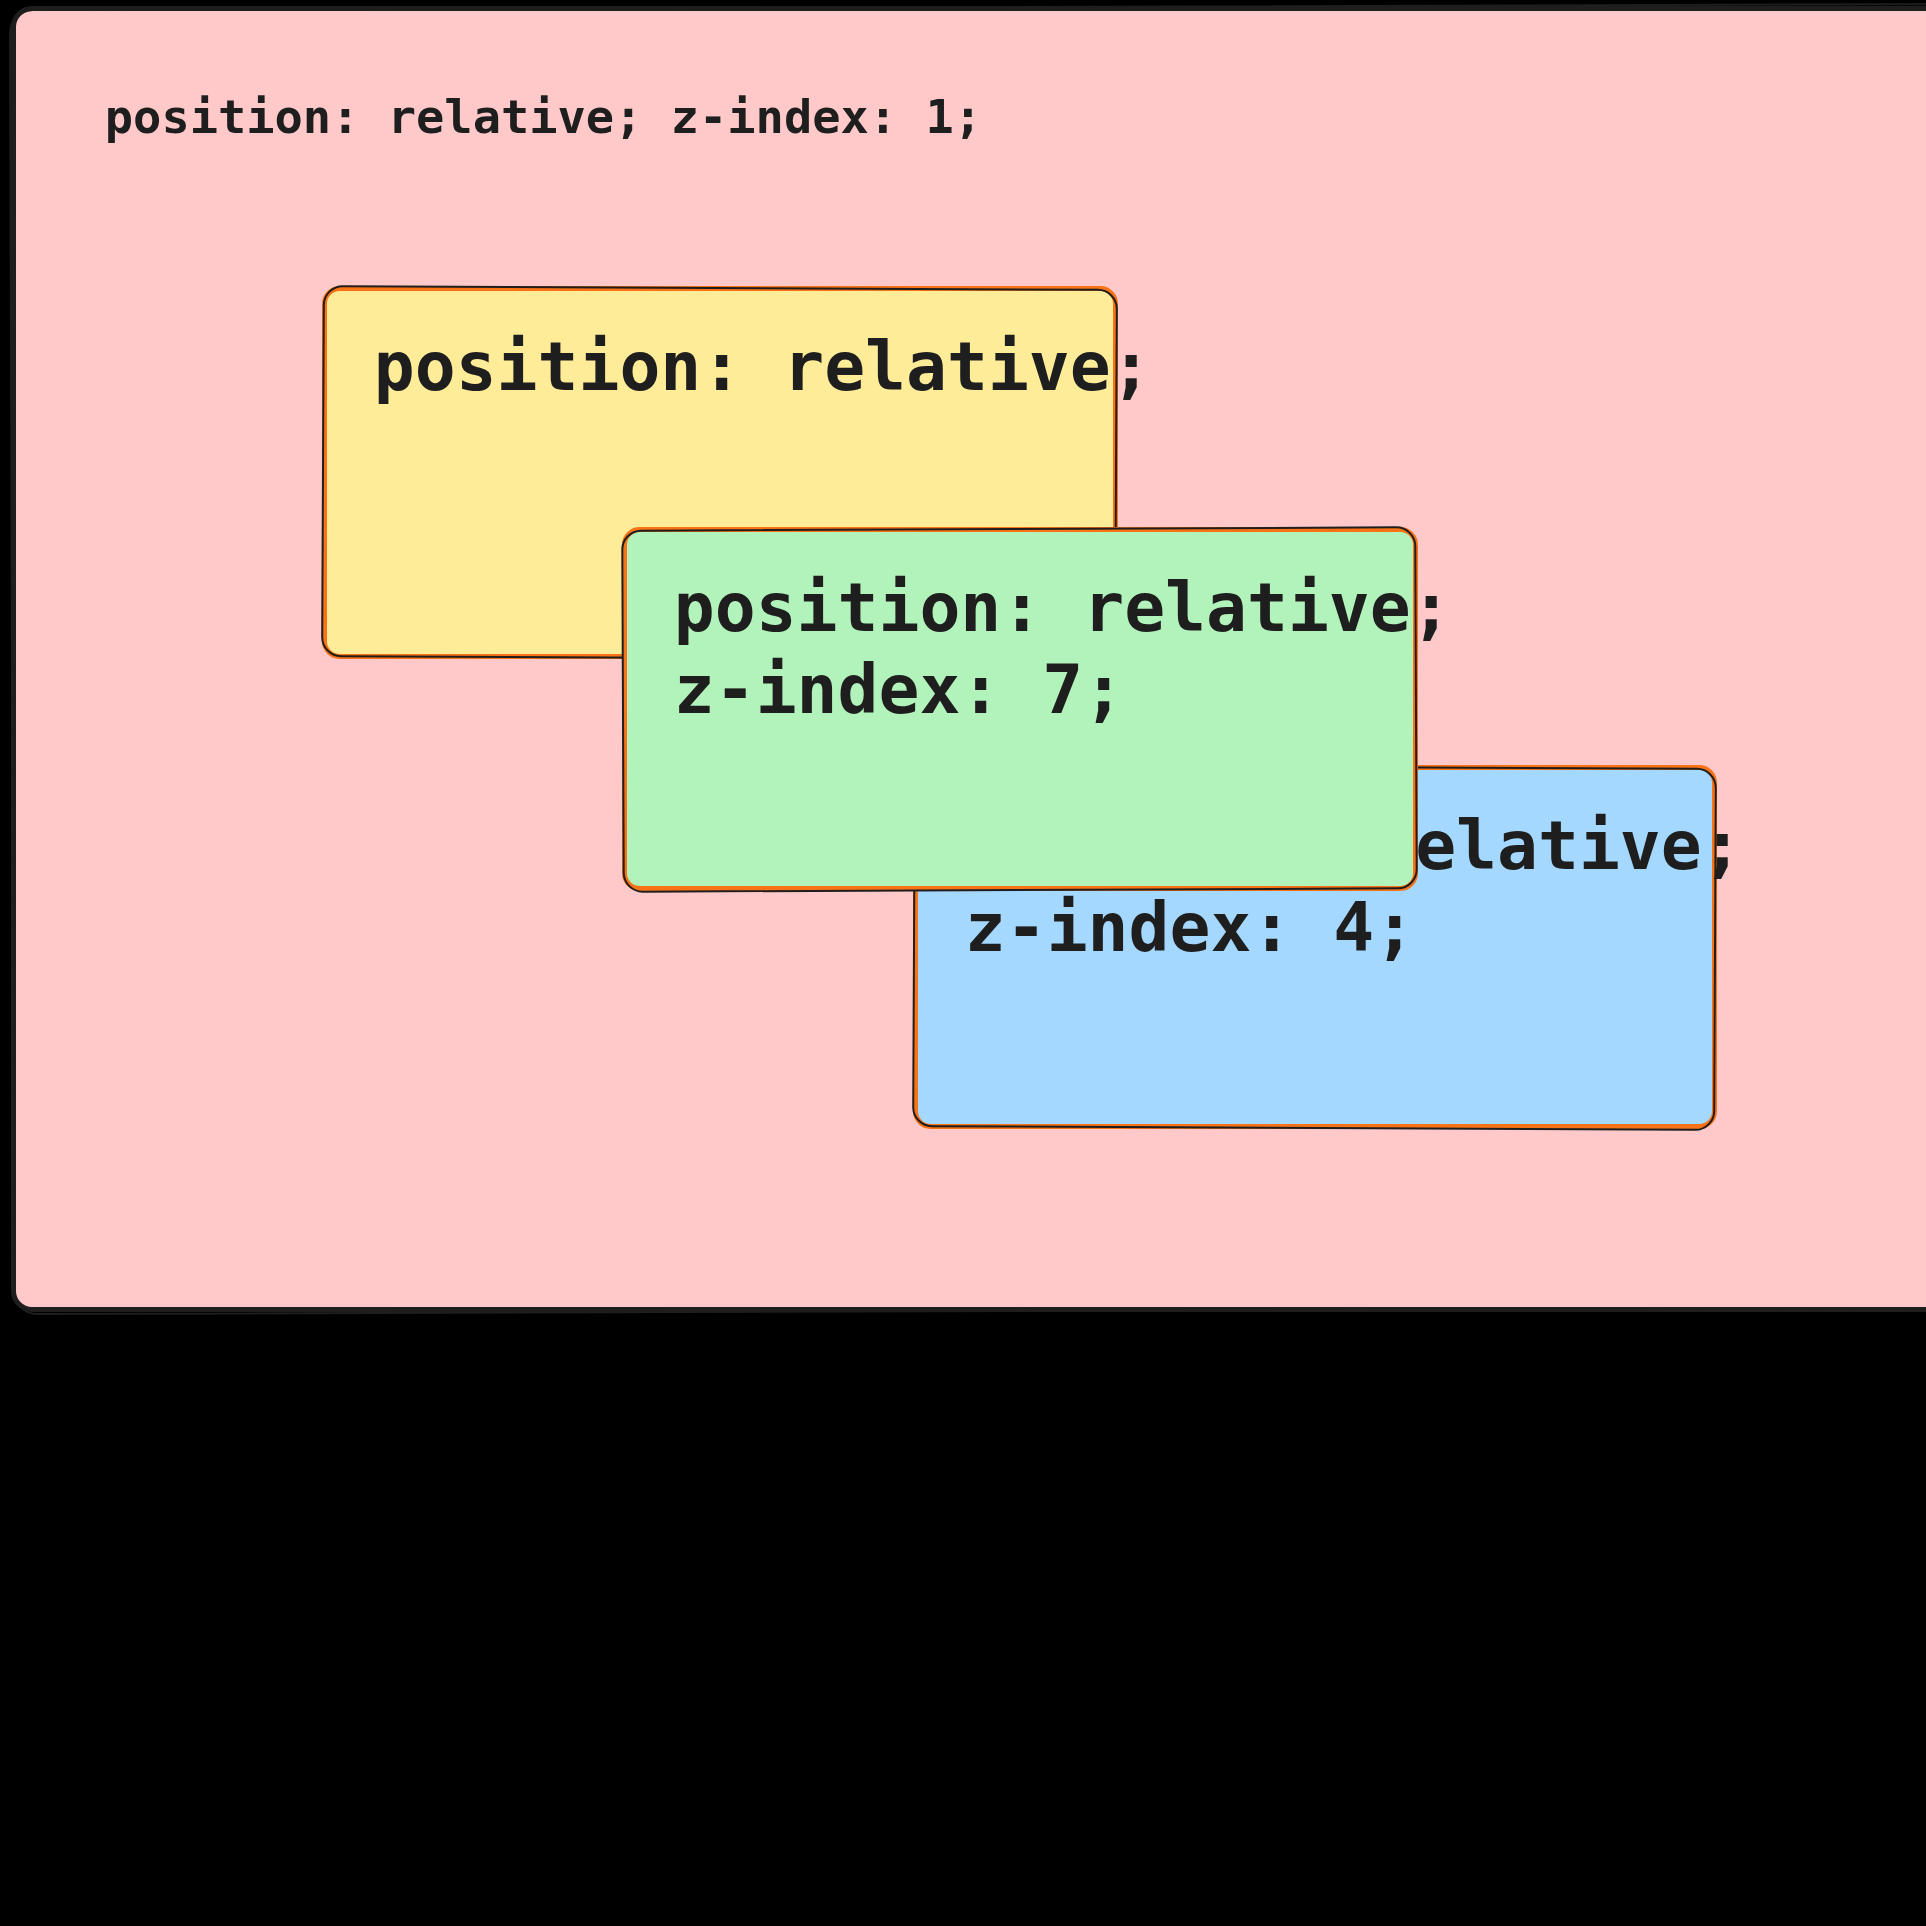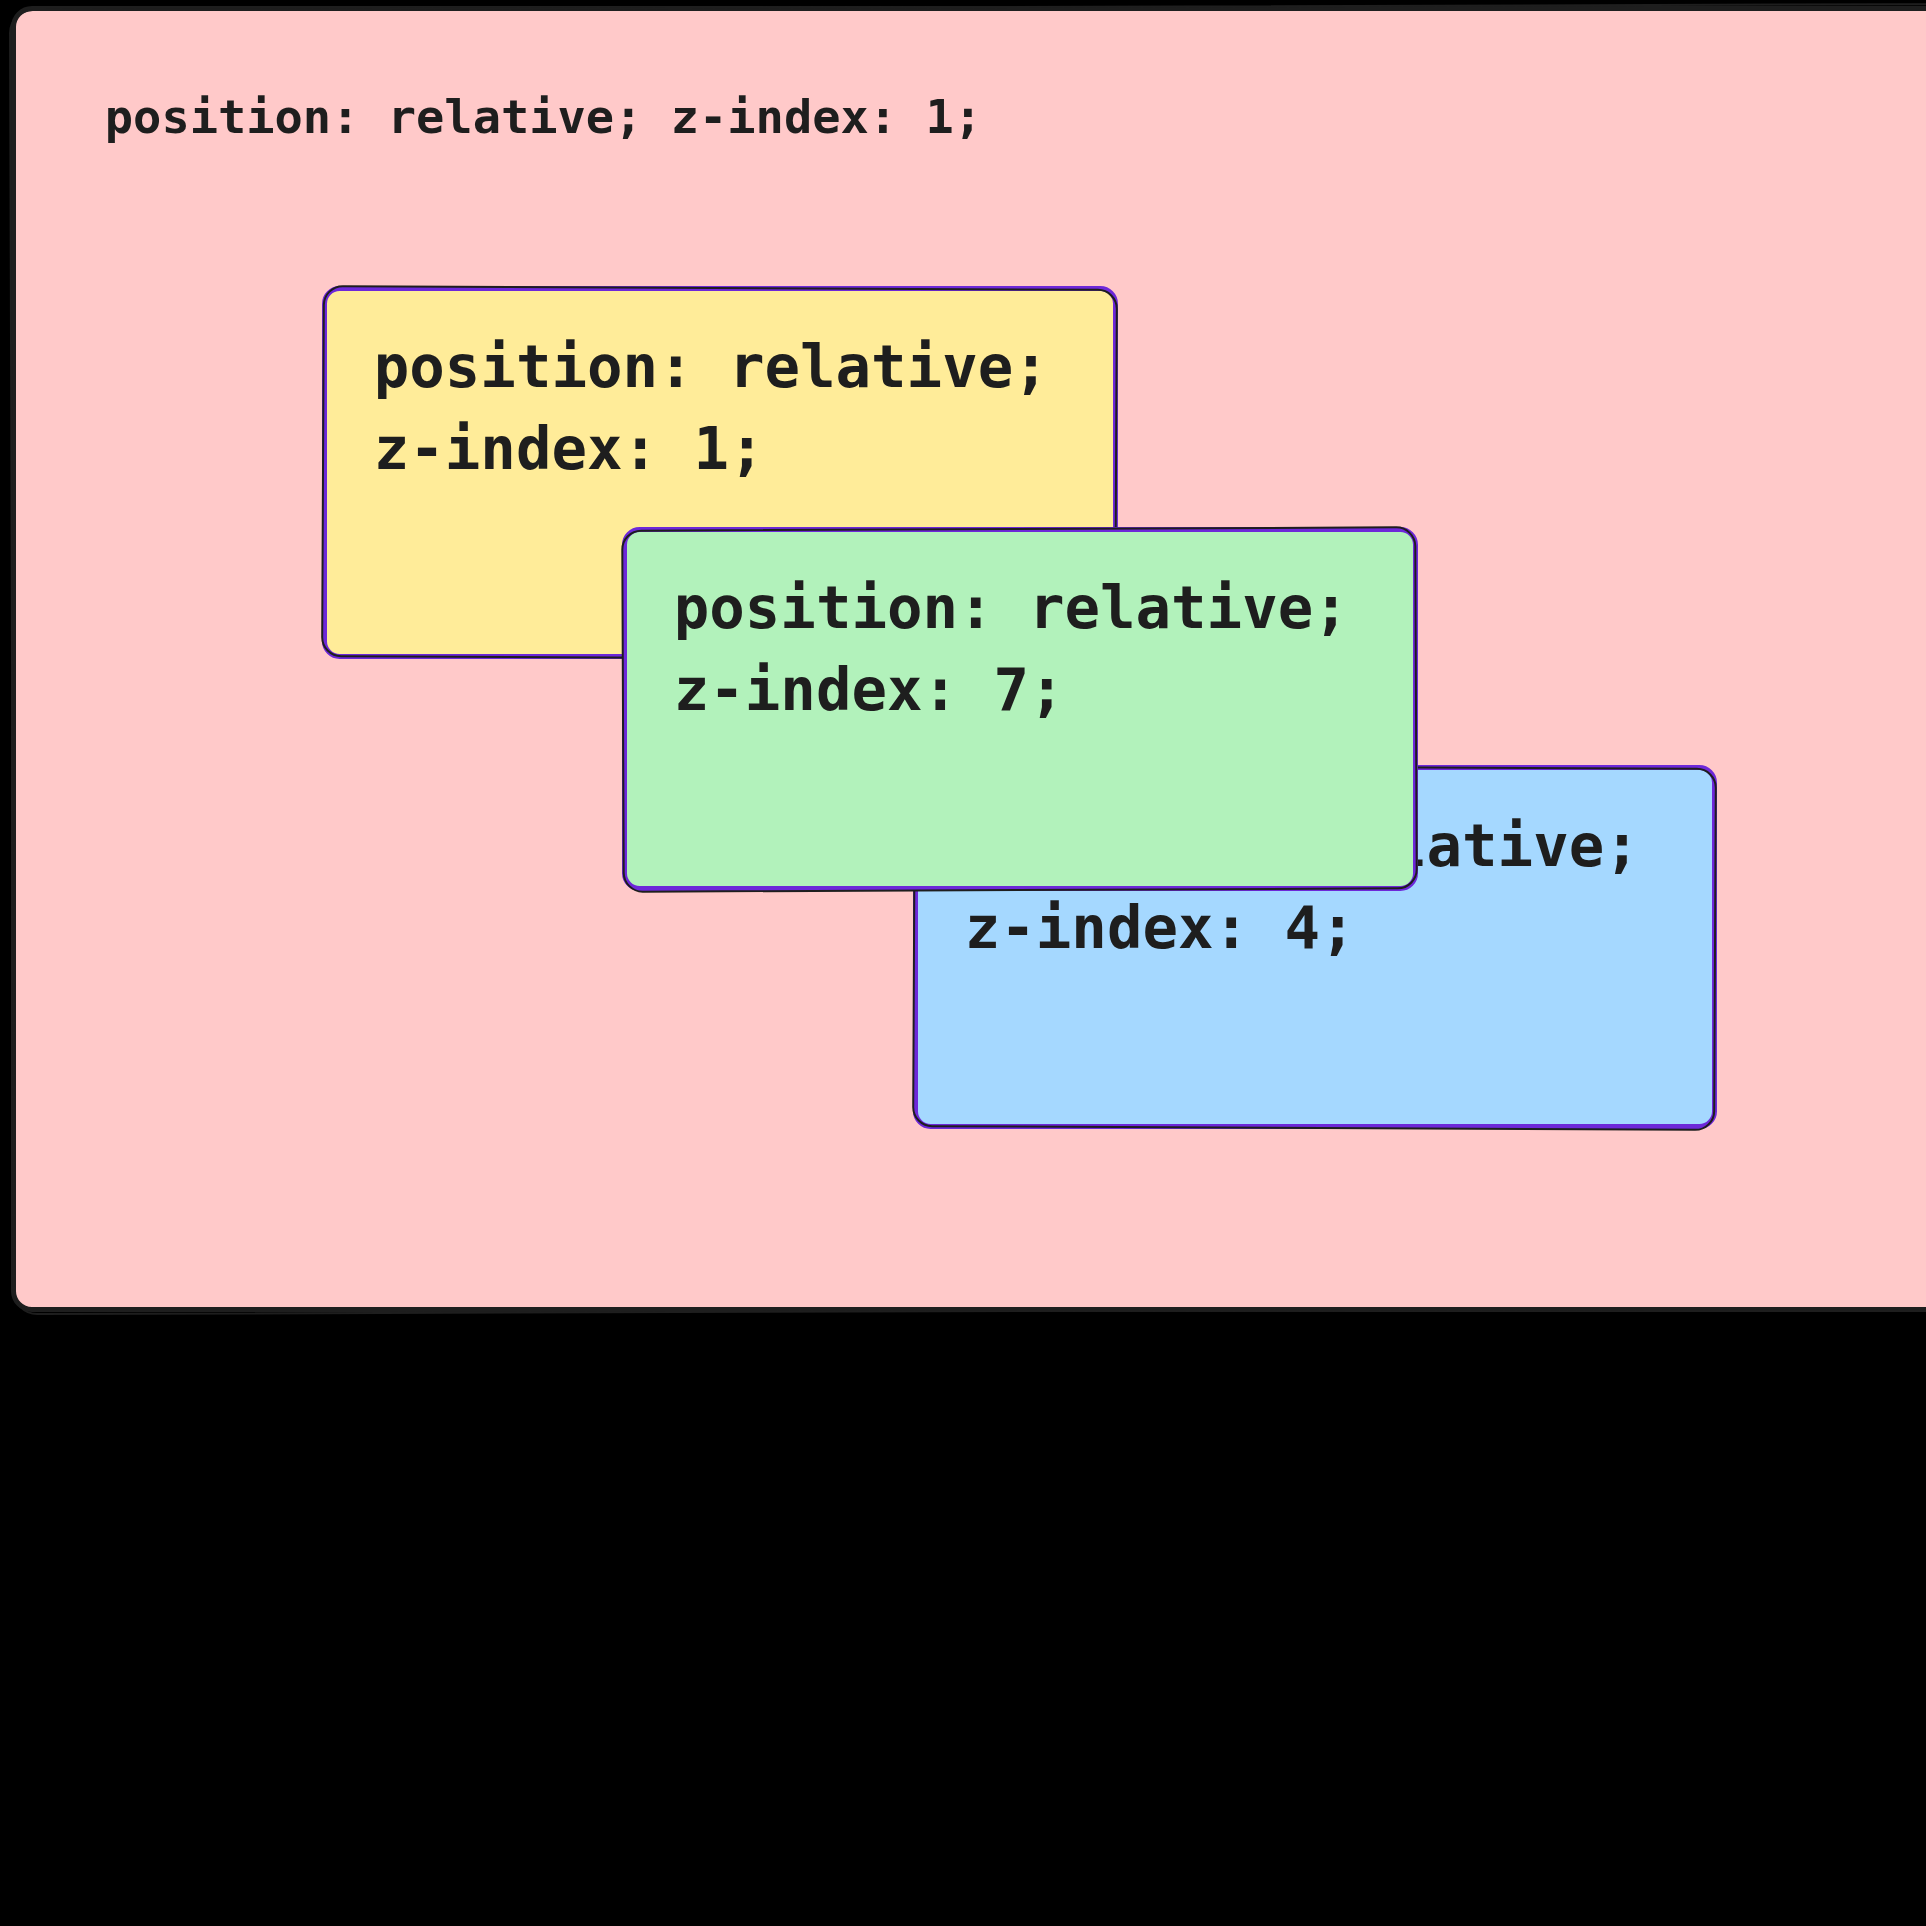--- a/index.html
+++ b/index.html
@@ -33,24 +33,24 @@
   .container-title {
     position: absolute;
     left: 89px; top: 77px;
     font-size: 47px;
     font-weight: bold;
     line-height: 1.25;
     white-space: nowrap;
   }
   .box {
     position: absolute;
-    border: 5px solid #6d28d9;
+    border: 5px solid #f97316;
     border-radius: 17.7px;
     padding: 35px 15.4px 0 47px;
-    font-size: 59px;
+    font-size: 68px;
     font-weight: bold;
     line-height: 82px;
     white-space: nowrap;
   }
   .box::before {
     content: "";
     position: absolute;
     inset: -4.6px;
     border: 2.3px solid #1e1e1e;
     border-radius: 20px;
@@ -67,21 +67,20 @@
 <body>
 
 <div class="stage">
 
   <section class="container" style="background-color: rgb(255, 201, 201);">
 
     <div class="container-title">position: relative; z-index: 1;</div>
 
     <div class="box box-yellow" style="background-color: rgb(255, 236, 153);">
       <span class="line">position: relative;</span>
-      <span class="line">z-index: 1;</span>
     </div>
 
     <div class="box box-green" style="background-color: rgb(178, 242, 187);">
       <span class="line">position: relative;</span>
       <span class="line">z-index: 7;</span>
     </div>
 
     <div class="box box-blue" style="background-color: rgb(165, 216, 255);">
       <span class="line">position: relative;</span>
       <span class="line">z-index: 4;</span>

